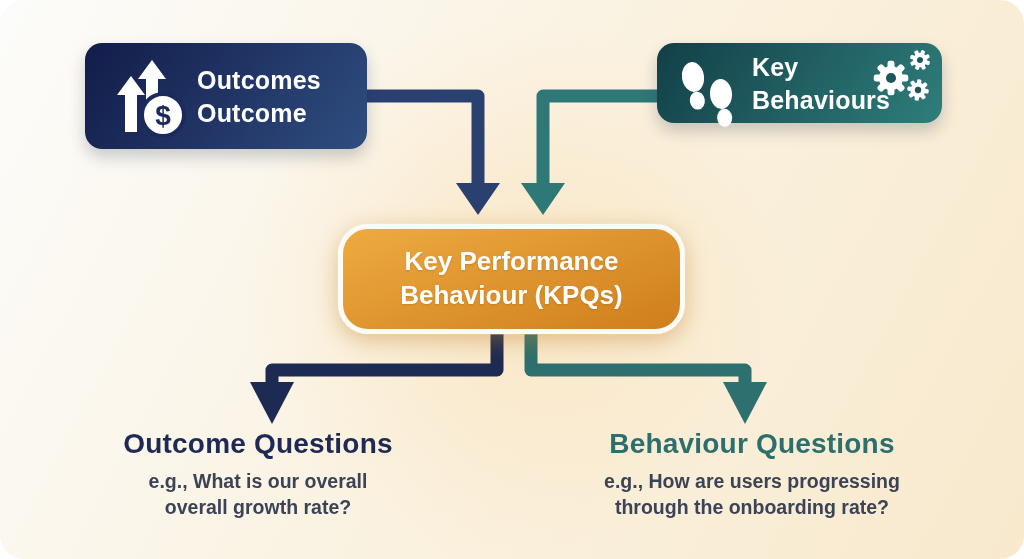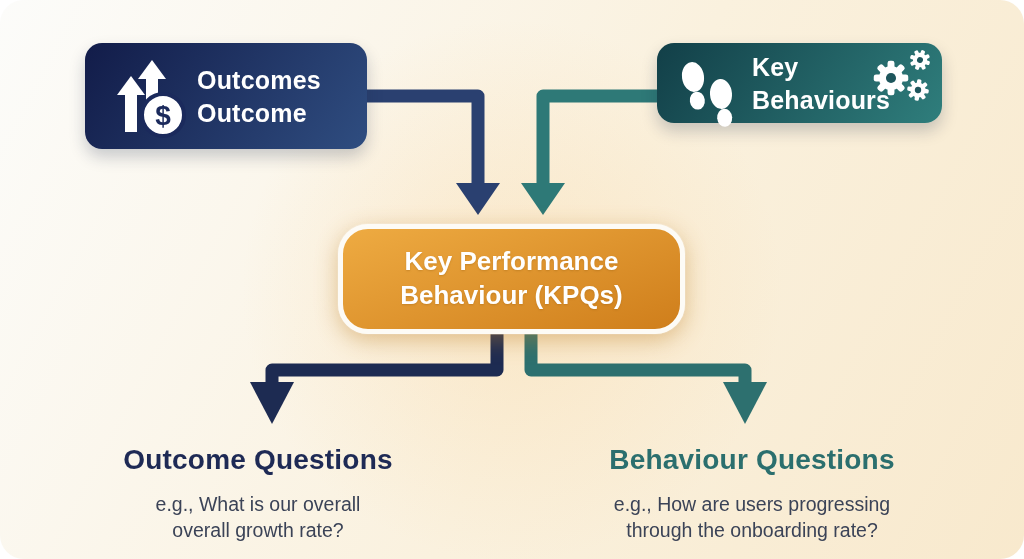--- a/index.html
+++ b/index.html
@@ -75,32 +75,33 @@
   }
   .caption {
     position: absolute;
     z-index: 2;
     width: 400px;
     text-align: center;
   }
   .caption-left { left: 58px; top: 428px; }
   .caption-right { left: 552px; top: 428px; }
   .caption-title {
-    margin: 16px;
+    margin: 0;
     font-size: 28px;
     font-weight: 700;
     letter-spacing: 0.2px;
   }
   .caption-left .caption-title { color: #1e2a55; }
   .caption-right .caption-title { color: #2b6f6e; }
   .caption-example {
     margin: 9px 0 16px 0;
     font-size: 19.5px;
     line-height: 1.32;
     color: #3b4357;
+    font-weight: bold;
   }
 </style>
 </head>
 <body>
 
 <div class="canvas">
 
   <svg class="connectors" viewBox="0 0 1024 559" xmlns="http://www.w3.org/2000/svg">
 
     <g>

